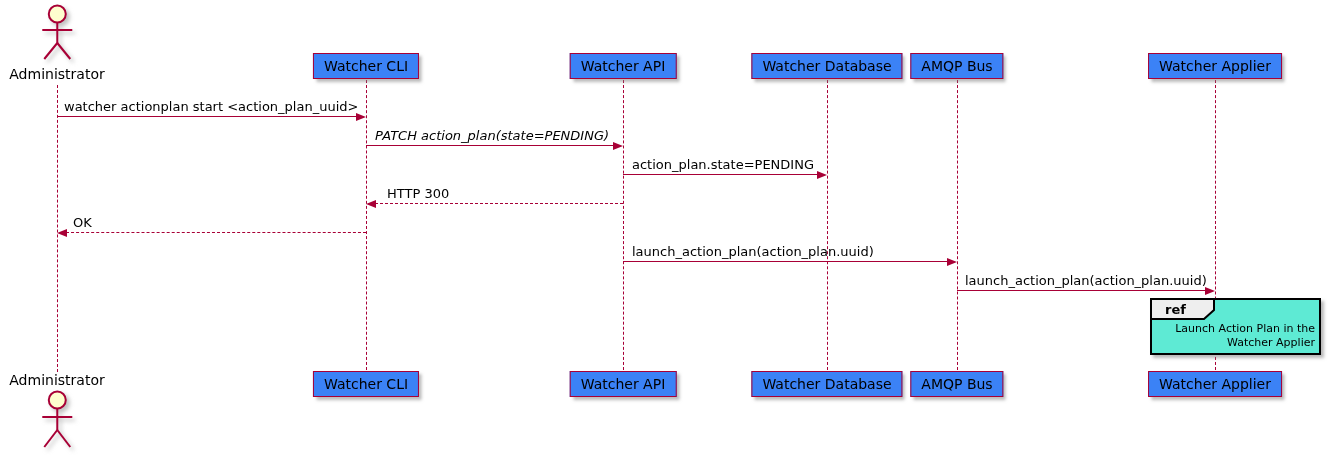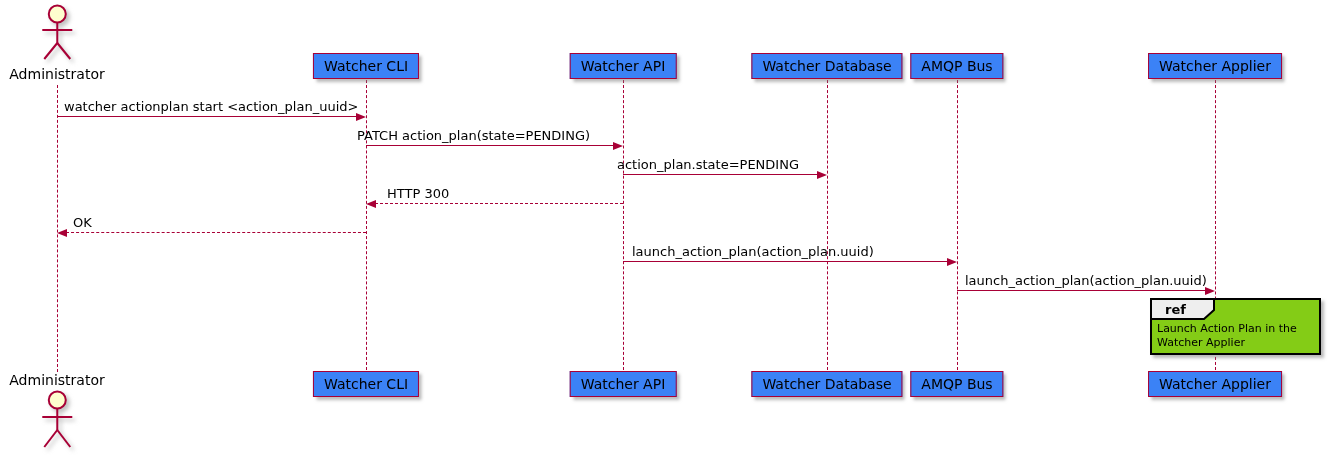--- a/index.html
+++ b/index.html
@@ -1,18 +1,18 @@
 <!DOCTYPE html>
 <html><head>
 <meta charset="utf-8">
 <style>
   html,body{margin:0;padding:0;background:#ffffff;}
   .canvas{
     position:relative;width:1330px;height:456px;background:#ffffff;overflow:hidden;
-    font-family:"DejaVu Sans","Liberation Sans",sans-serif;color:#000;
+    font-family:"DejaVu Sans","Liberation Sans",sans-serif;color:#000;text-align:right;
   }
   
   .lifeline{position:absolute;width:0;border-left:1px dashed #A80036;}
   
   .pbox{
     position:absolute;transform:translateX(-50%);
     background:#3b82f6;border:1.6px solid #A80036;
     box-shadow:3px 3px 3px rgba(130,130,130,.55);
     font-size:14px;line-height:24px;padding:0 10px;height:24px;
     white-space:nowrap;
@@ -24,21 +24,21 @@
   
   .msg-label{position:absolute;font-size:13px;white-space:nowrap;}
   .msg-line{position:absolute;height:0;}
   .msg-line.solid{border-top:1.5px solid #A80036;}
   .msg-line.dashed{border-top:1.5px dashed #A80036;}
   .arrow{position:absolute;width:0;height:0;border-top:4.5px solid transparent;border-bottom:4.5px solid transparent;}
   .arrow.right{border-left:10px solid #A80036;}
   .arrow.left{border-right:10px solid #A80036;}
   
   .refbox{
-    position:absolute;background:#84cc16;border:2px solid #000;
+    position:absolute;background:#5eead4;border:2px solid #000;
     box-shadow:3px 3px 3px rgba(130,130,130,.55);
     box-sizing:border-box;
   }
   .ref-body{font-size:11px;line-height:14px;padding:22px 4px 0 5px;}
   .ref-head{position:absolute;top:-2px;left:-2px;}
 </style>
 </head>
 <body>
 
 <div class="canvas">
@@ -81,25 +81,25 @@
   <div class="pbox" style="left:366px;top:371px;">Watcher CLI</div>
   <div class="pbox" style="left:623px;top:371px;">Watcher API</div>
   <div class="pbox" style="left:827px;top:371px;">Watcher Database</div>
   <div class="pbox" style="left:957px;top:371px;">AMQP Bus</div>
   <div class="pbox" style="left:1215px;top:371px;">Watcher Applier</div>
 
   <div class="msg-label" style="left:64px;top:99px;">watcher actionplan start &lt;action_plan_uuid&gt;</div>
   <div class="msg-line solid" style="left:57px;top:116px;width:300px;"></div>
   <div class="arrow right" style="left:356px;top:112.5px;"></div>
 
-  <div class="msg-label" style="left:357px;top:128px;">PATCH action_plan(state=PENDING)</div>
+  <div class="msg-label" style="left:375px;top:128px;font-style:italic;">PATCH action_plan(state=PENDING)</div>
   <div class="msg-line solid" style="left:366px;top:145px;width:248px;"></div>
   <div class="arrow right" style="left:613px;top:141.5px;"></div>
 
-  <div class="msg-label" style="left:617px;top:157px;">action_plan.state=PENDING</div>
+  <div class="msg-label" style="left:632px;top:157px;">action_plan.state=PENDING</div>
   <div class="msg-line solid" style="left:623px;top:174px;width:195px;"></div>
   <div class="arrow right" style="left:817px;top:170.5px;"></div>
 
   <div class="msg-label" style="left:387px;top:186px;">HTTP 300</div>
   <div class="msg-line dashed" style="left:375px;top:203px;width:248px;"></div>
   <div class="arrow left" style="left:366px;top:199.5px;"></div>
 
   <div class="msg-label" style="left:73px;top:215px;">OK</div>
   <div class="msg-line dashed" style="left:66px;top:232px;width:300px;"></div>
   <div class="arrow left" style="left:57px;top:228.5px;"></div>

